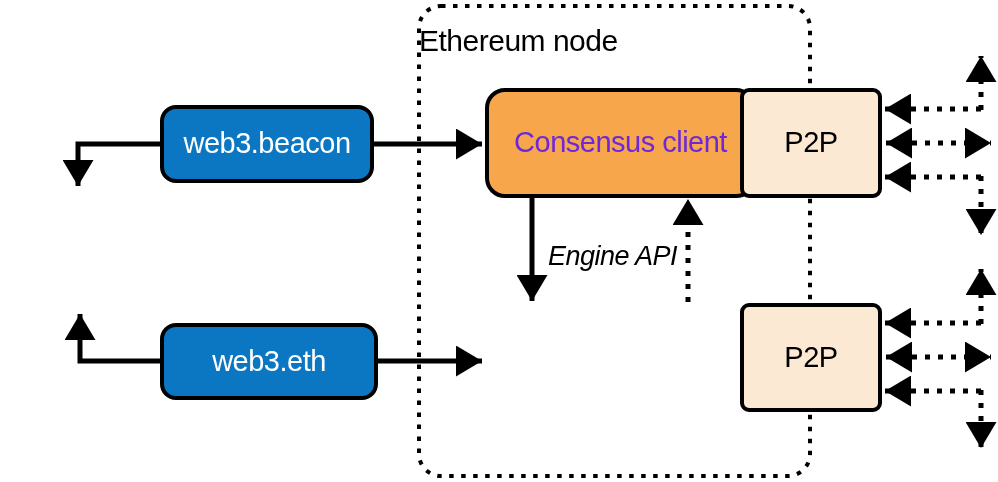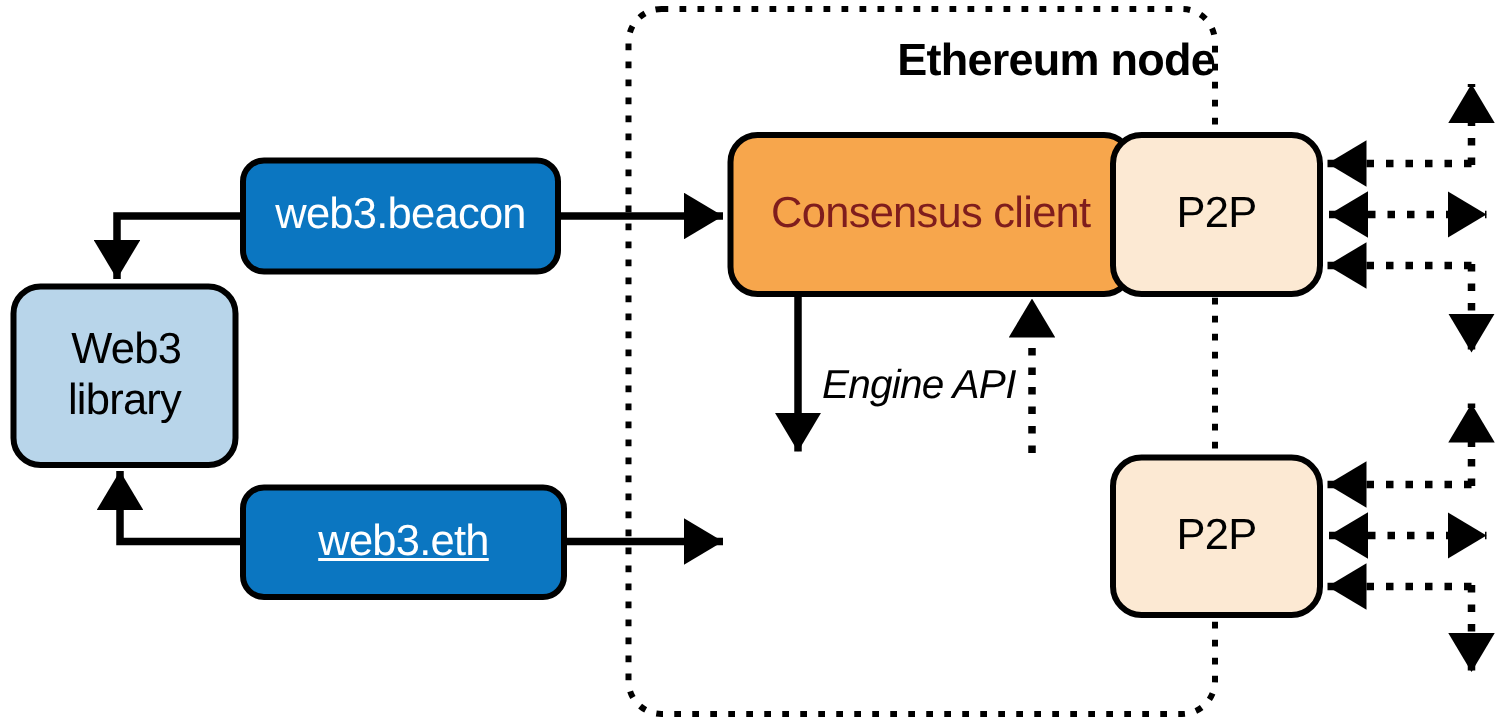--- a/index.html
+++ b/index.html
@@ -4,36 +4,36 @@
 <style>
   html,body{margin:0;padding:0;background:#fff;}
   #stage{
     position:relative;width:998px;height:482px;background:#ffffff;overflow:hidden;
     font-family:"Liberation Sans",sans-serif;color:#000;
   }
   #wires{position:absolute;left:0;top:0;z-index:0;}
   .box{
     position:absolute;z-index:1;box-sizing:border-box;
     border:4px solid #000;display:flex;align-items:center;justify-content:center;
-    text-align:right;letter-spacing:-0.5px;line-height:1.15;
+    text-align:left;letter-spacing:-0.5px;line-height:1.15;
   }
   .blue{background:#0b76c1;color:#fff;border-radius:16px;font-size:29px;}
   .lightblue{background:#b8d5ea;color:#000;border-radius:20px;font-size:29px;white-space:pre-line;}
-  .orange{background:#f7a64c;color:#7f1d1d;border-radius:20px;font-size:29px;}
-  .cream{background:#fce9d3;color:#000;border-radius:21px;font-size:29px;}
+  .orange{background:#f7a64c;color:#6d28d9;border-radius:20px;font-size:29px;}
+  .cream{background:#fce9d3;color:#000;border-radius:9px;font-size:29px;}
   .lbl-beacon{left:160px;top:105px;width:214px;height:78px;}
-  .lbl-eth{left:160px;top:323px;width:218px;height:77px;text-decoration:underline;}
+  .lbl-eth{left:160px;top:323px;width:218px;height:77px;}
   .lbl-library{left:7px;top:189px;width:152px;height:123px;}
   .lbl-consensus{left:485px;top:88px;width:271px;height:110px;}
   .lbl-p2p-top{left:740px;top:88px;width:142px;height:110px;z-index:2;}
   .lbl-execution{left:485px;top:303px;width:271px;height:109px;}
   .lbl-p2p-bottom{left:740px;top:303px;width:142px;height:109px;z-index:2;}
   .title{
-    position:absolute;z-index:1;left:419px;top:24px;width:391px;text-align:right;
-    font-size:30px;font-weight:bold;letter-spacing:-0.5px;
+    position:absolute;z-index:1;left:419px;top:24px;width:391px;text-align:left;
+    font-size:30px;font-weight:normal;letter-spacing:-0.5px;
   }
   .engine-api{
     position:absolute;z-index:1;left:548px;top:241px;
     font-size:27px;font-style:italic;letter-spacing:-0.5px;text-align:right;
   }
 </style>
 </head>
 <body>
 
 <div id="stage">
@@ -68,22 +68,20 @@
     <path d="M981 323 H885" fill="none" stroke="#000" stroke-width="5" stroke-dasharray="5 8" marker-end="url(#ah)"></path>
     <path d="M886 357 H991" fill="none" stroke="#000" stroke-width="5" stroke-dasharray="5 8" marker-start="url(#ahs)" marker-end="url(#ah)"></path>
     <path d="M981 391 H885" fill="none" stroke="#000" stroke-width="5" stroke-dasharray="5 8" marker-end="url(#ah)"></path>
     <path d="M981 390 V448" fill="none" stroke="#000" stroke-width="5" stroke-dasharray="5 8" marker-end="url(#ah)"></path>
   </svg>
 
   <div class="title">Ethereum node</div>
 
   <div class="engine-api">Engine API</div>
 
-  <div class="box lightblue lbl-library">Web3
-library</div>
 
   <div class="box blue lbl-beacon">web3.beacon</div>
 
   <div class="box blue lbl-eth">web3.eth</div>
 
   <div class="box orange lbl-consensus">Consensus client</div>
 
   <div class="box cream lbl-p2p-top">P2P</div>
 
 

